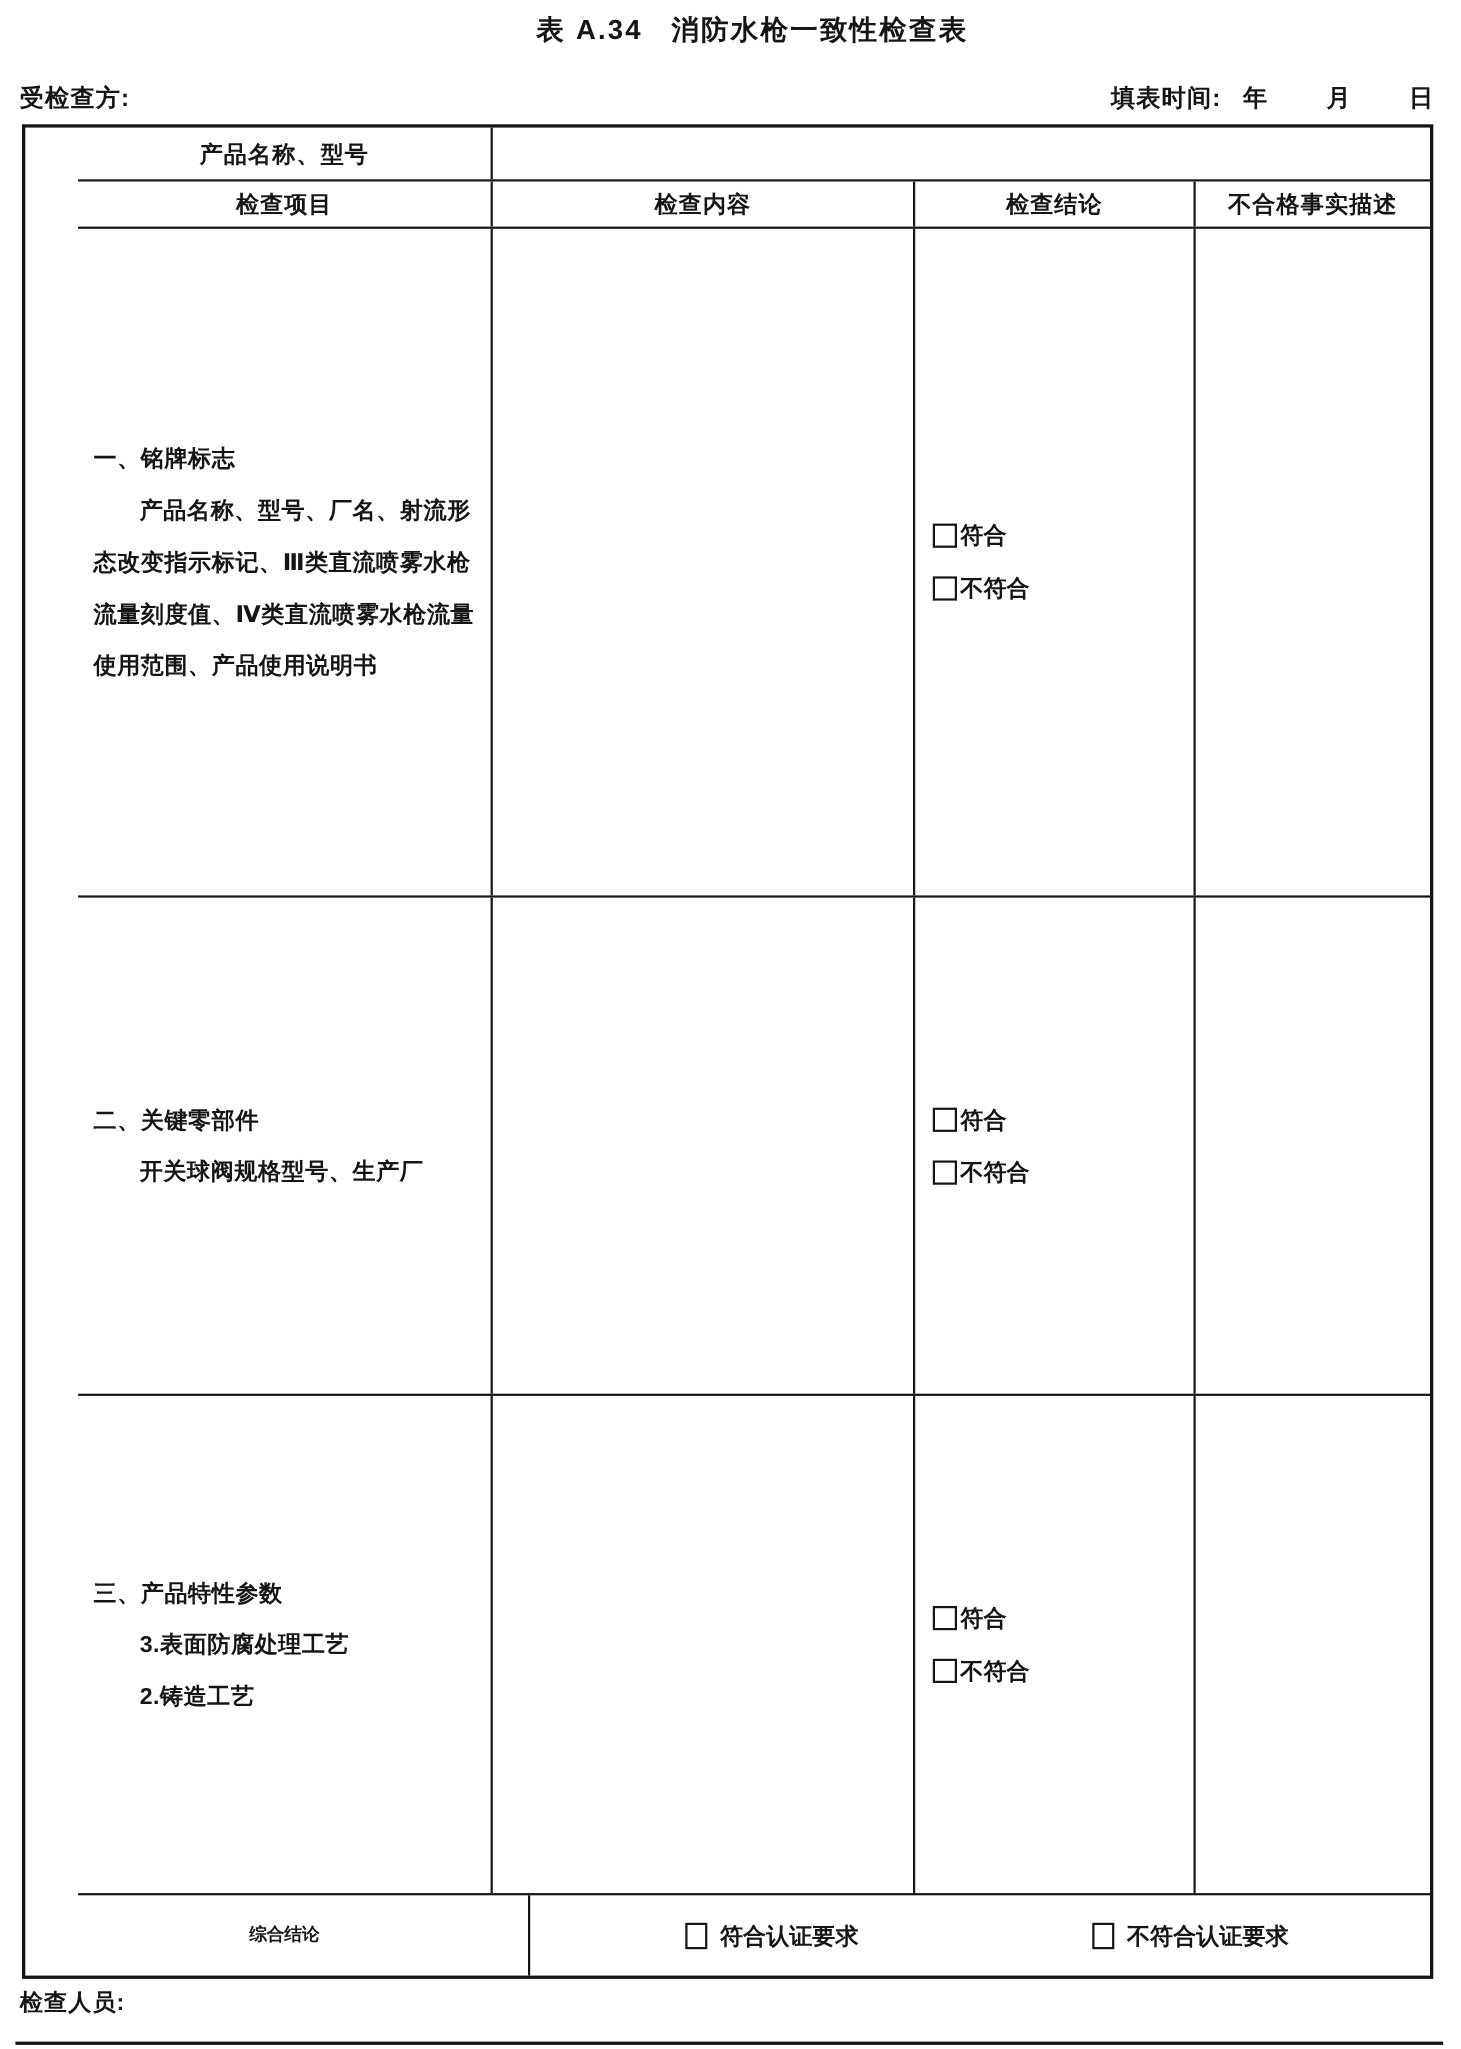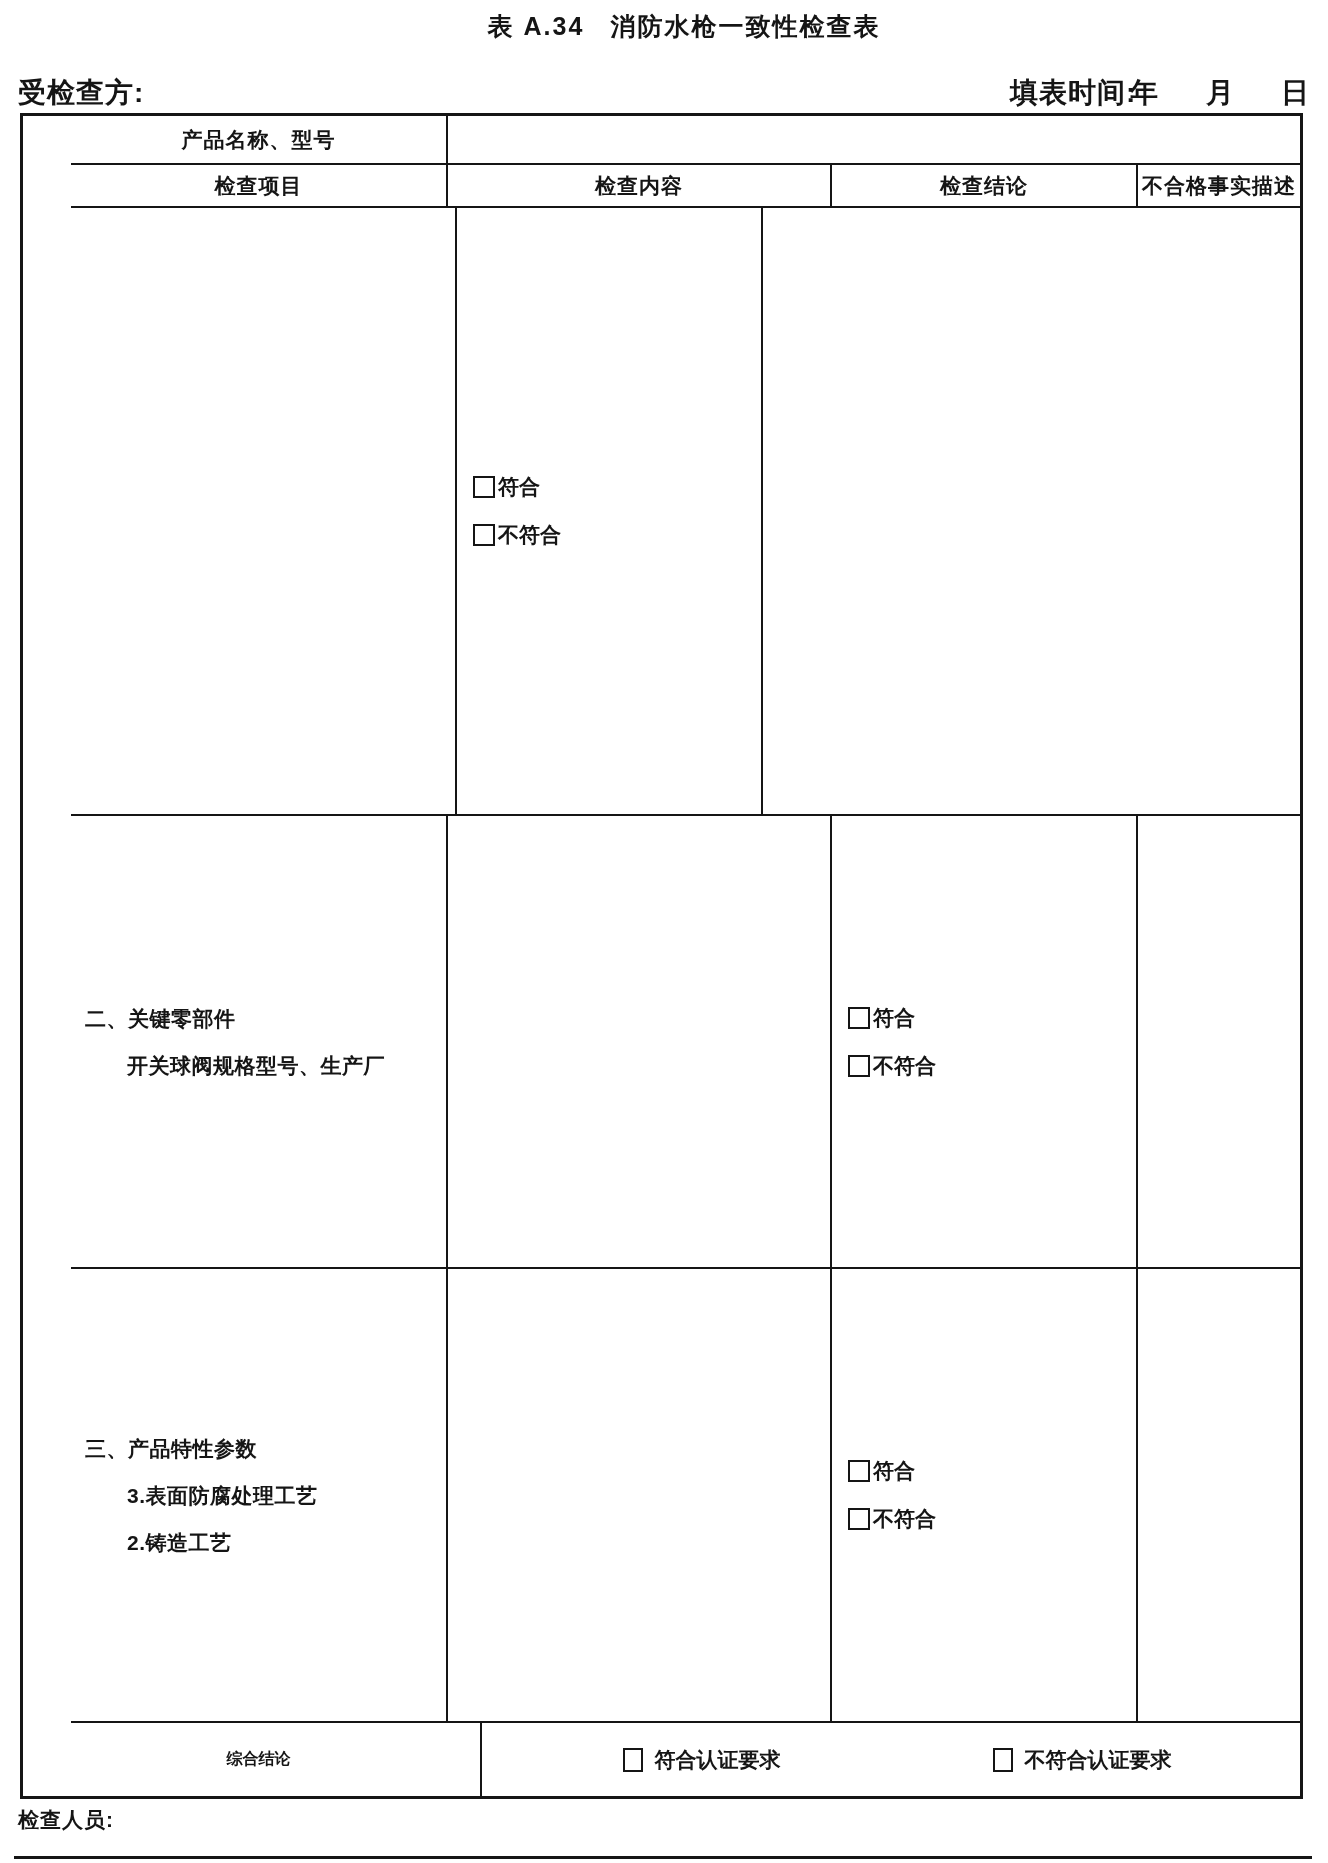--- a/index.html
+++ b/index.html
@@ -11,35 +11,35 @@
     position:relative;
     -webkit-font-smoothing:antialiased;
   }
   .abs { position:absolute; }
 
   
   .doc-title { top:10px; left:0; width:100%; text-align:center; font-size:25px; letter-spacing:2px;padding-left:20px; }
   .doc-title .t2 { margin-left:26px; }
 
   
-  .meta { top:74px; font-size:28px; letter-spacing:1px; }
+  .meta { top:74px; font-size:22px; letter-spacing:1px; }
 
   
   .ctable {
     position:absolute; left:20px; top:113px; width:1283px;
     border:3px solid #151515; box-sizing:border-box;
     background:#fff;
   }
   .trow { display:flex; box-sizing:border-box; border-top:2px solid #151515;margin-left:48px; }
   .trow:first-child { border-top:none; }
   .td { box-sizing:border-box; border-left:2px solid #151515; display:flex; flex-direction:column; justify-content:center; }
   .td:first-child { border-left:none; }
   .c1 { width:375px; }
   .c2 { width:384px; }
-  .c3 { width:306px; }
+  .c3 { width:255px; }
   .c4 { flex:1; }
   .center { align-items:center; text-align:center; }
 
   .row-product { height:47px; }
   .row-head { height:43px; }
   .row-head .td, .row-product .td { font-size:21px; letter-spacing:1px; }
 
   .row-item1 { height:608px; }
   .row-item2 { height:453px; }
   .row-item3 { height:454px; }
@@ -85,20 +85,25 @@
   </div>
 
   <div class="trow row-head">
     <div class="td c1 center">检查项目</div>
     <div class="td c2 center">检查内容</div>
     <div class="td c3 center">检查结论</div>
     <div class="td c4 center">不合格事实描述</div>
   </div>
 
   <div class="trow row-item1">
+    <div class="td c1 itemcell">
+      <div class="cell-line">一、铭牌标志</div>
+      <div class="cell-line indent2">产品名称、型号、厂名、射流形态改变指示标记、Ⅲ类直流喷雾水枪流量刻度值、Ⅳ类直流喷雾水枪流量使用范围、产品使用说明书</div>
+
+    </div>
     <div class="td c2"></div>
     <div class="td c3 cbgroup">
       <div class="cb-line">
         <span class="cbox"></span>
           <span>符合</span>
       </div>
       <div class="cb-line">
         <span class="cbox"></span>
           <span>不符合</span>
       </div>

